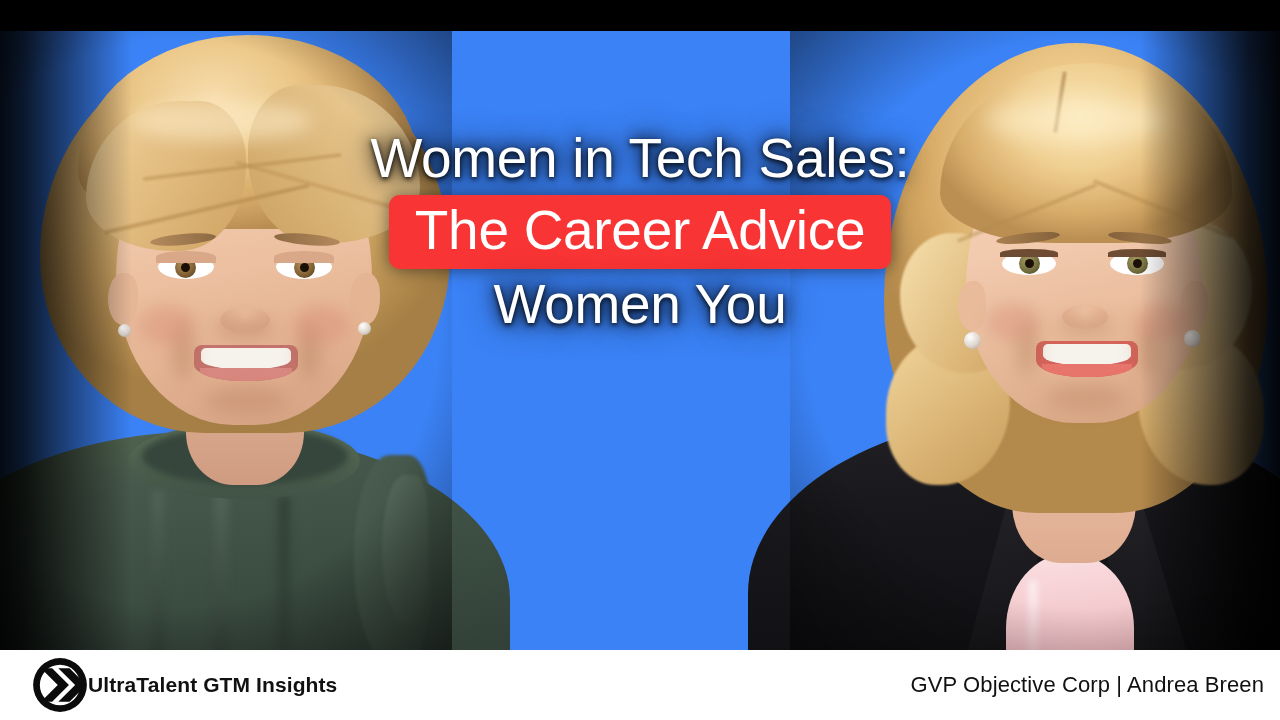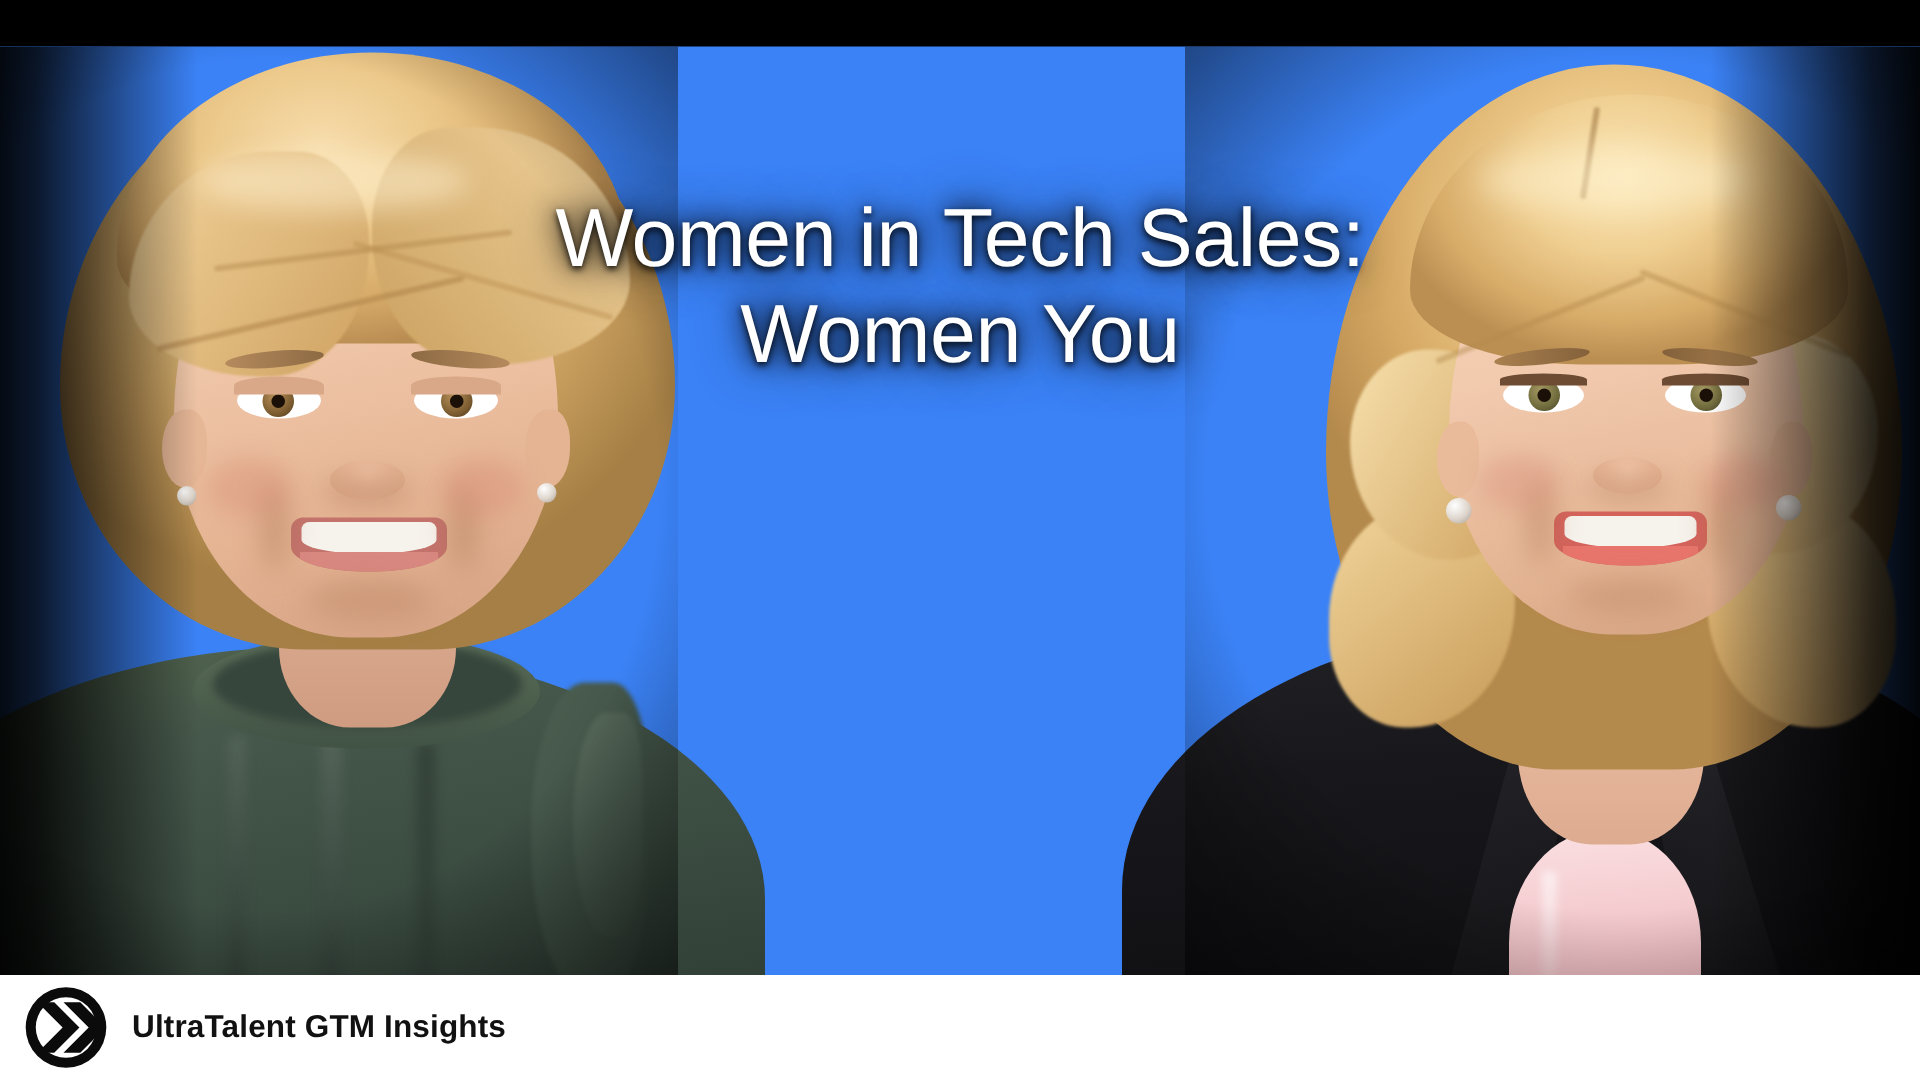--- a/index.html
+++ b/index.html
@@ -55,21 +55,21 @@
   .t-hl{display:inline-block;background:#f93434;border-radius:11px;
         padding:8px 26px 12px;color:#fff;font-size:55px;line-height:54px;
         letter-spacing:-0.3px;white-space:nowrap;
         box-shadow:0 0 18px rgba(0,0,0,.55);}
   .t-l3{margin-top:6px;}
   .t-l4{margin-top:2px;}
 
   
   .footer{position:absolute;left:0;bottom:0;width:1280px;height:70px;background:#fff;
           display:flex;align-items:center;justify-content:space-between;z-index:60;}
-  .f-left{display:flex;align-items:center;gap:16px;padding-left:16px;}
+  .f-left{display:flex;align-items:center;padding-left:32px;}
   .brand-logo{width:56px;height:56px;flex:0 0 56px;display:block;}
   .f-brand{font-size:21px;font-weight:700;color:#111;letter-spacing:.1px;white-space:nowrap;}
   .f-right{padding-right:16px;font-size:22px;font-weight:500;color:#111;
            letter-spacing:.1px;white-space:nowrap;}
 </style>
 </head>
 <body>
 
 <div id="thumb">
 
@@ -242,30 +242,34 @@
       <div class="cheek" style="left:196px;bottom:340px;width:54px;height:38px;background:rgba(214,134,116,.33);"></div>
       <div class="cheek" style="left:344px;bottom:340px;width:54px;height:38px;background:rgba(214,134,116,.33);"></div>
       <div class="shade" style="left:254px;bottom:272px;width:82px;height:24px;background:rgba(168,112,80,.28);"></div>
 
       <div class="edge-r"></div>
       <div class="vignette"></div>
     </div>
 
     <div class="title-block">
       <div class="t-line">Women in Tech Sales:</div>
+      <div class="t-hl-wrap">
+        <span class="t-hl">The Career Advice</span>
+      </div>
       <div class="t-line t-l4">Women You</div>
     </div>
 
   </div>
 
   <div class="footer">
     <div class="f-left">
       <svg class="brand-logo" viewBox="0 0 100 100">
         <path fill="#0b0b0b" d="M50 2A48 48 0 1 1 50 98 48 48 0 0 1 50 2Zm0 12a36 36 0 1 0 0 72 36 36 0 0 0 0-72Z"></path>
         <path fill="#0b0b0b" d="M16 20 h20 L66 50 36 80 H16 L46 50 Z"></path>
         <path fill="#0b0b0b" d="M47 20 h20 L97 50 67 80 H47 L77 50 Z"></path>
         <path fill="#ffffff" d="M72 0 h34 v100 h-34 a50 50 0 0 0 0-100 Z" opacity="0"></path>
       </svg>
       <span class="f-brand">UltraTalent GTM Insights</span>
     </div>
+    <div class="f-right">GVP Objective Corp | Andrea Breen</div>
   </div>
 
 </div>
 
 </body></html>

